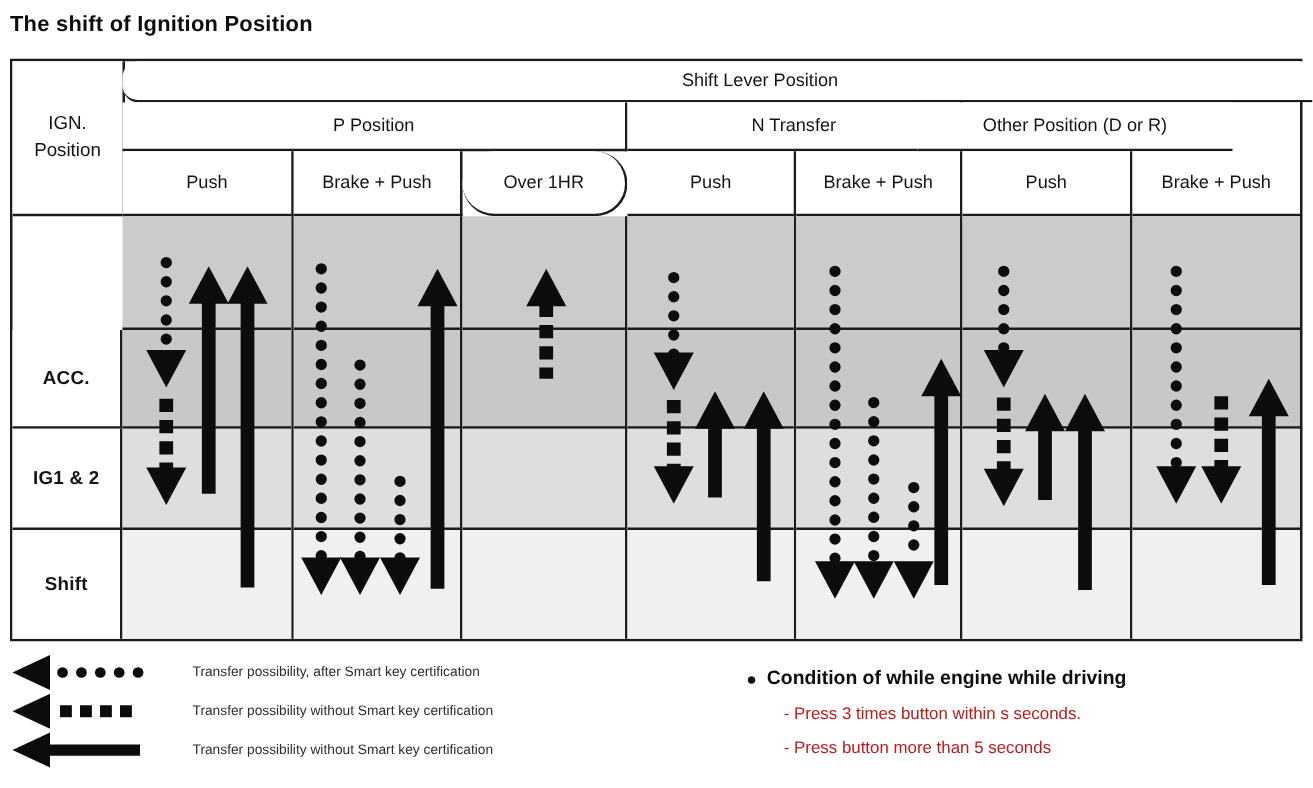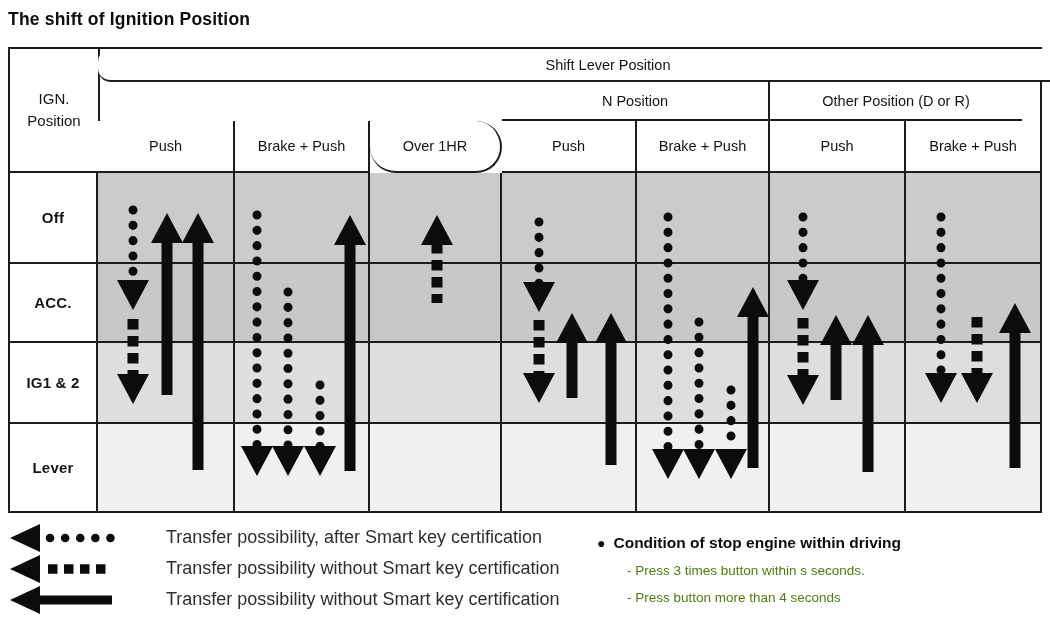--- a/index.html
+++ b/index.html
@@ -13,56 +13,56 @@
   .corner{flex-direction:column;line-height:1.5;font-size:15px;}
   .rowlabel{font-weight:bold;font-size:15px;letter-spacing:.2px;}
   .body-col{position:absolute;top:124px;height:338px;box-sizing:border-box;}
   .band{position:absolute;left:0;right:0;box-sizing:border-box;}
   .band.tex{background-image:repeating-linear-gradient(90deg,rgba(255,255,255,.28) 0 1px,transparent 1px 3px),repeating-linear-gradient(0deg,rgba(0,0,0,.03) 0 1px,transparent 1px 3px);}
   .cell-arrow{position:absolute;z-index:2;}
   .legend{position:absolute;left:10px;top:522px;}
   .legend-row{display:flex;align-items:center;height:31px;}
   .legend-arrow{position:relative;width:112px;height:32px;flex:0 0 auto;}
   .legend-arrow svg{position:absolute;left:0;top:0;}
-  .legend-label{margin-left:44px;font-size:18px;color:#2e2e2e;}
+  .legend-label{margin-left:32px;font-size:11px;color:#2e2e2e;}
   .note{position:absolute;left:597px;top:534px;}
   .note-title{display:flex;align-items:center;font-weight:bold;font-size:15.5px;color:#0d0d0d;}
   .bullet{font-size:14px;margin-right:8px;}
-  .note-line{margin-left:30px;font-size:13.5px;color:#4d7c0f;margin-top:10px;line-height:17px;}
+  .note-line{margin-left:30px;font-size:13.5px;color:#b91c1c;margin-top:10px;line-height:17px;}
 </style>
 </head>
 <body>
 
 <div class="page">
 
   <div class="title">The shift of Ignition Position</div>
 
   <div class="table">
 
     <div class="cell br bb corner" style="left:0;top:0;width:90px;height:124px;">
       <span>IGN.</span>
       <span>Position</span>
     </div>
     <div class="cell bb" style="left:88px;top:0;width:1020px;height:33px;border-radius:13px;">Shift Lever Position</div>
 
-    <div class="cell br bb" style="left:492px;top:33px;width:268px;height:39px;">N Position</div>
-    <div class="cell bb" style="left:760px;top:33px;width:252px;height:39px;">Other Position (D or R)</div>
+    <div class="cell br bb" style="left:88px;top:33px;width:404px;height:39px;">P Position</div>
+    <div class="cell br bb" style="left:492px;top:33px;width:268px;height:39px;">N Transfer</div>
+    <div class="cell bb" style="left:724px;top:33px;width:252px;height:39px;">Other Position (D or R)</div>
 
     <div class="cell br bb" style="left:88px;top:72px;width:137px;height:52px;">Push</div>
     <div class="cell br bb" style="left:225px;top:72px;width:135px;height:52px;">Brake + Push</div>
     <div class="cell br bb" style="left:360px;top:72px;width:132px;height:52px;border-radius:26px;">Over 1HR</div>
     <div class="cell br bb" style="left:492px;top:72px;width:135px;height:52px;">Push</div>
     <div class="cell br bb" style="left:627px;top:72px;width:133px;height:52px;">Brake + Push</div>
     <div class="cell br bb" style="left:760px;top:72px;width:136px;height:52px;">Push</div>
     <div class="cell bb" style="left:896px;top:72px;width:134px;height:52px;">Brake + Push</div>
 
-    <div class="cell br bb rowlabel" style="left:0;top:124px;width:88px;height:91px;">Off</div>
     <div class="cell br bb rowlabel" style="left:0;top:215px;width:88px;height:79px;">ACC.</div>
     <div class="cell br bb rowlabel" style="left:0;top:294px;width:88px;height:81px;">IG1 &amp; 2</div>
-    <div class="cell br rowlabel" style="left:0;top:375px;width:88px;height:87px;">Lever</div>
+    <div class="cell br rowlabel" style="left:0;top:375px;width:88px;height:87px;">Shift</div>
 
     <div class="body-col br" style="left:88px;width:137px;">
         <div class="band bb" style="top: 0px; height: 91px; background: rgb(203, 203, 203);"></div>
         <div class="band bb tex" style="top: 91px; height: 79px; background: rgb(200, 200, 200);"></div>
         <div class="band bb tex" style="top: 170px; height: 81px; background: rgb(222, 222, 222);"></div>
         <div class="band" style="top: 251px; height: 87px; background: rgb(240, 240, 240);"></div>
         <svg width="34" height="105" class="cell-arrow" style="left: 18px; top: 32px;">
           <line y1="5" y2="77" x1="17" x2="17" stroke="#0c0c0c" stroke-width="9" stroke-dasharray="0.1 15.2" stroke-linecap="round"></line>
           <polygon points="1,75 33,75 17,105" fill="#0c0c0c"></polygon>
         </svg>
@@ -223,19 +223,19 @@
             <line y1="16" y2="16" stroke="#0c0c0c" x1="28" x2="102" stroke-width="9"></line>
           </svg>
         </div>
       <div class="legend-label">Transfer possibility without Smart key certification</div>
     </div>
   </div>
 
   <div class="note">
     <div class="note-title">
       <span class="bullet">●</span>
-      <span>Condition of stop engine within driving</span>
+      <span>Condition of while engine while driving</span>
     </div>
     <div class="note-line">- Press 3 times button within s seconds.</div>
-    <div class="note-line">- Press button more than 4 seconds</div>
+    <div class="note-line">- Press button more than 5 seconds</div>
   </div>
 
 </div>
 
 </body></html>

